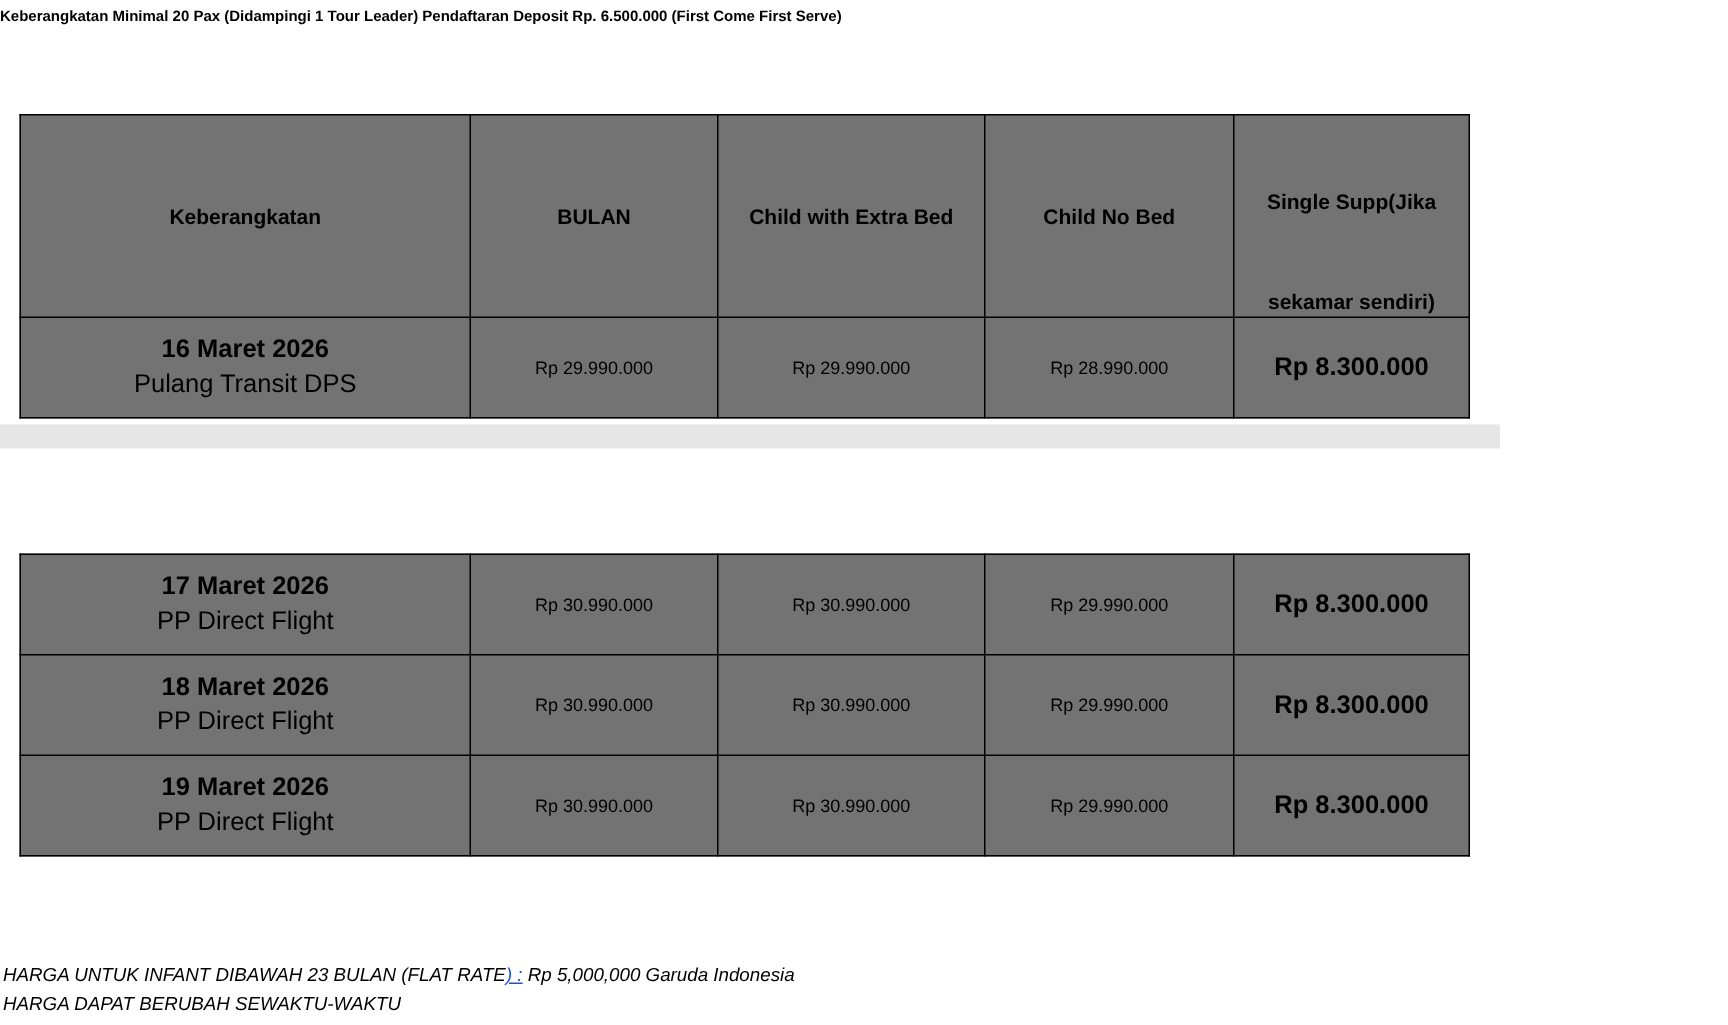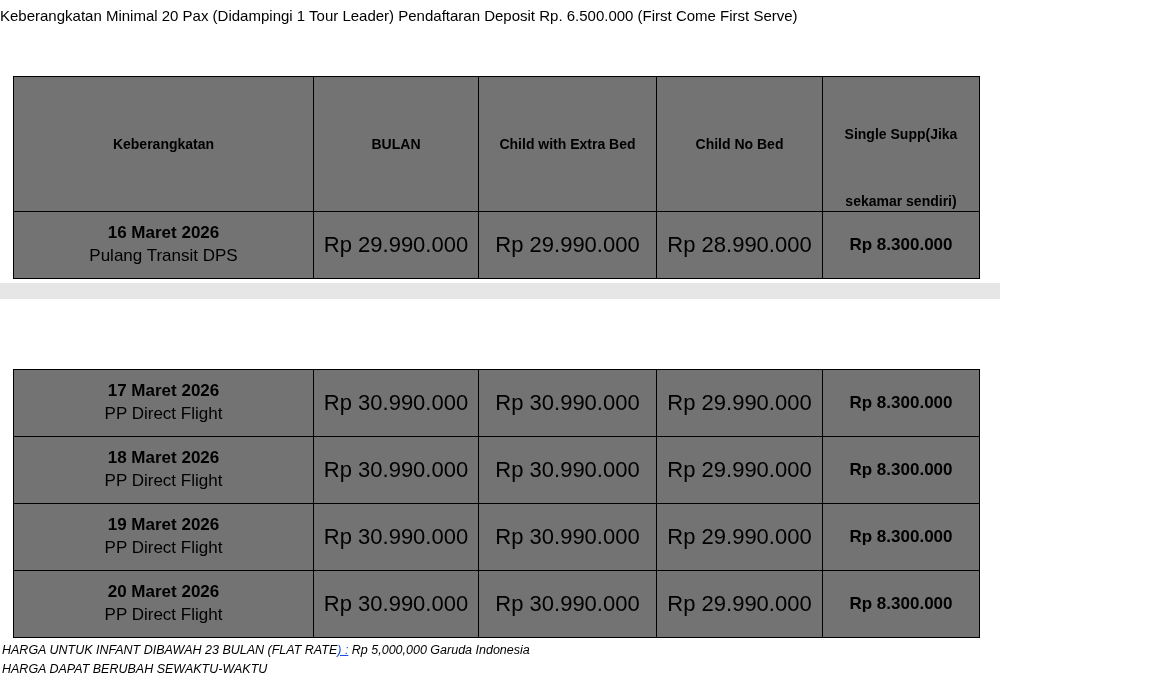--- a/index.html
+++ b/index.html
@@ -21,22 +21,22 @@
     width: 1152px;
     height: 683px;
   }
 
   
   .header-notes {
     position: absolute;
     left: 0px;
     top: 5px;
     width: 1000px;
-    font-size: 15px;
-    font-weight: normal;
+    font-size: 10px;
+    font-weight: bold;
     line-height: 1.45;
   }
   .header-notes div {
     white-space: nowrap;
   }
 
   
   table.price-table {
     position: absolute;
     border-collapse: collapse;
@@ -85,21 +85,21 @@
     font-size: 17px;
     font-weight: bold;
     line-height: 1.35;
     padding: 0 6px;
   }
   td.dep-cell .l2 {
     font-weight: normal;
   }
   td.price-cell {
     height: 66px;
-    font-size: 22px;
+    font-size: 12px;
     font-weight: normal;
   }
   td.price-cell.bold {
     font-weight: bold;
     font-size: 17px;
   }
 
   
   .grey-bar {
     position: absolute;
@@ -202,30 +202,20 @@
       <tr>
         <td class="dep-cell">
           <div>19 Maret 2026</div>
           <div class="l2">PP Direct Flight</div>
         </td>
         <td class="price-cell">Rp 30.990.000</td>
         <td class="price-cell">Rp 30.990.000</td>
         <td class="price-cell">Rp 29.990.000</td>
         <td class="price-cell bold">Rp 8.300.000</td>
       </tr>
-      <tr>
-        <td class="dep-cell">
-          <div>20 Maret 2026</div>
-          <div class="l2">PP Direct Flight</div>
-        </td>
-        <td class="price-cell">Rp 30.990.000</td>
-        <td class="price-cell">Rp 30.990.000</td>
-        <td class="price-cell">Rp 29.990.000</td>
-        <td class="price-cell bold">Rp 8.300.000</td>
-      </tr>
     </tbody>
   </table>
 
   <div class="footer-notes">
     <div><span>HARGA UNTUK INFANT DIBAWAH 23 BULAN (FLAT RATE</span><span class="underline-blue">) :</span><span> Rp 5,000,000  Garuda Indonesia</span></div>
     <div>HARGA DAPAT BERUBAH SEWAKTU-WAKTU</div>
   </div>
 
 </div>
 

